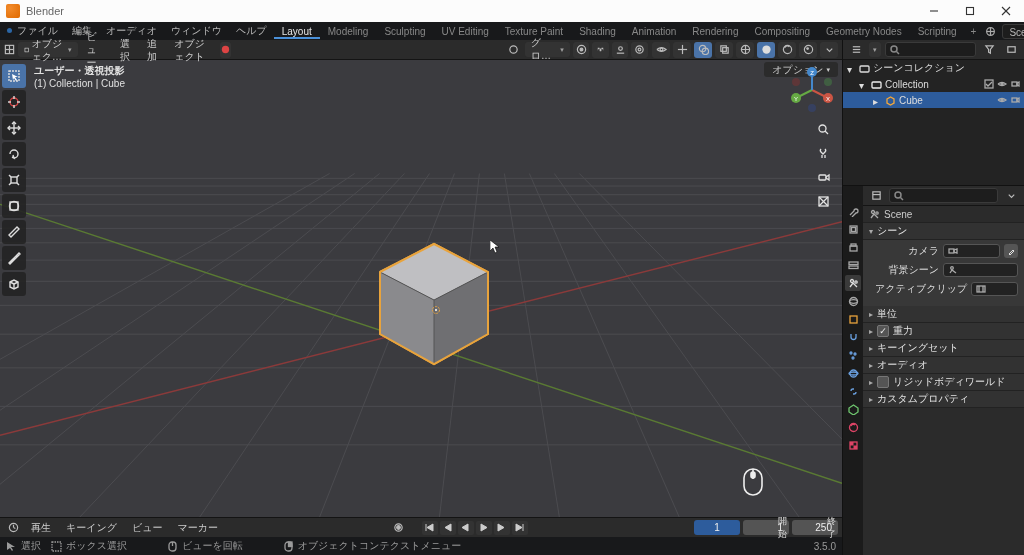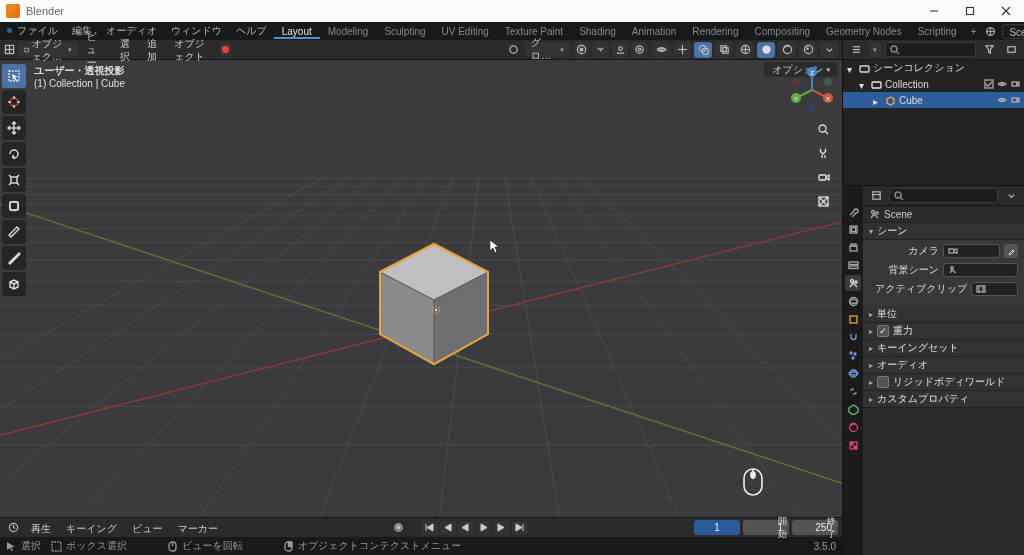--- a/index.html
+++ b/index.html
@@ -59,21 +59,21 @@
   .opt-btn { position: absolute; right: 4px; top: 2px; height: 15px; padding: 1px 8px; background: #2b2b2b; color: #ccc; border-radius: 3px; font-size: 10px; display: flex; align-items: center; gap: 3px; z-index: 11; }
   
   .cube { position: absolute; left: 378px; top: 174px; width: 112px; height: 132px; z-index: 10; }
   .cube svg { width: 112px; height: 132px; }
   .cursorptr { position: absolute; left: 490px; top: 180px; z-index: 12; color: #fff; font-size: 11px; }
   .origin { position: absolute; left: 430px; top: 244px; z-index: 10; }
   .mouse-ind { position: absolute; right: 78px; bottom: 18px; z-index: 11; }
   .mouse-ind svg { width: 22px; height: 30px; fill: none; stroke: #eee; stroke-width: 1.6; }
   
   .timeline { height: 20px; background: #2b2b2b; display: flex; align-items: center; padding: 0 4px; gap: 4px; border-top: 1px solid #141414; }
-  .timeline .left, .timeline .right { display: flex; align-items: flex-end; gap: 3px; }
+  .timeline .left, .timeline .right { display: flex; align-items: center; gap: 3px; }
   .timeline .mid { flex: 1; display: flex; align-items: center; justify-content: center; gap: 2px; }
   .playbtn { width: 16px; height: 14px; background: #333; border-radius: 2px; display: flex; align-items: center; justify-content: center; }
   .playbtn svg { width: 9px; height: 9px; fill: #ccc; stroke: #ccc; stroke-width: 1; }
   .numfield { background: #545454; border-radius: 3px; height: 15px; min-width: 46px; padding: 0 6px; font-size: 10px; display: flex; align-items: center; justify-content: flex-end; color: #eee; position: relative; }
   .numfield.blue { background: #2d5c9c; justify-content: center; }
   .numfield .lab { position: absolute; left: 17px; color: #ddd; font-size: 9px; padding-left: 18px; }
   
   .statusbar { height: 18px; background: #18191b; display: flex; align-items: center; padding: 0 6px; font-size: 10px; color: #9a9a9a; gap: 10px; }
   .statusbar .chip { display: flex; align-items: center; gap: 4px; }
   .statusbar .spacer { flex: 1; }

